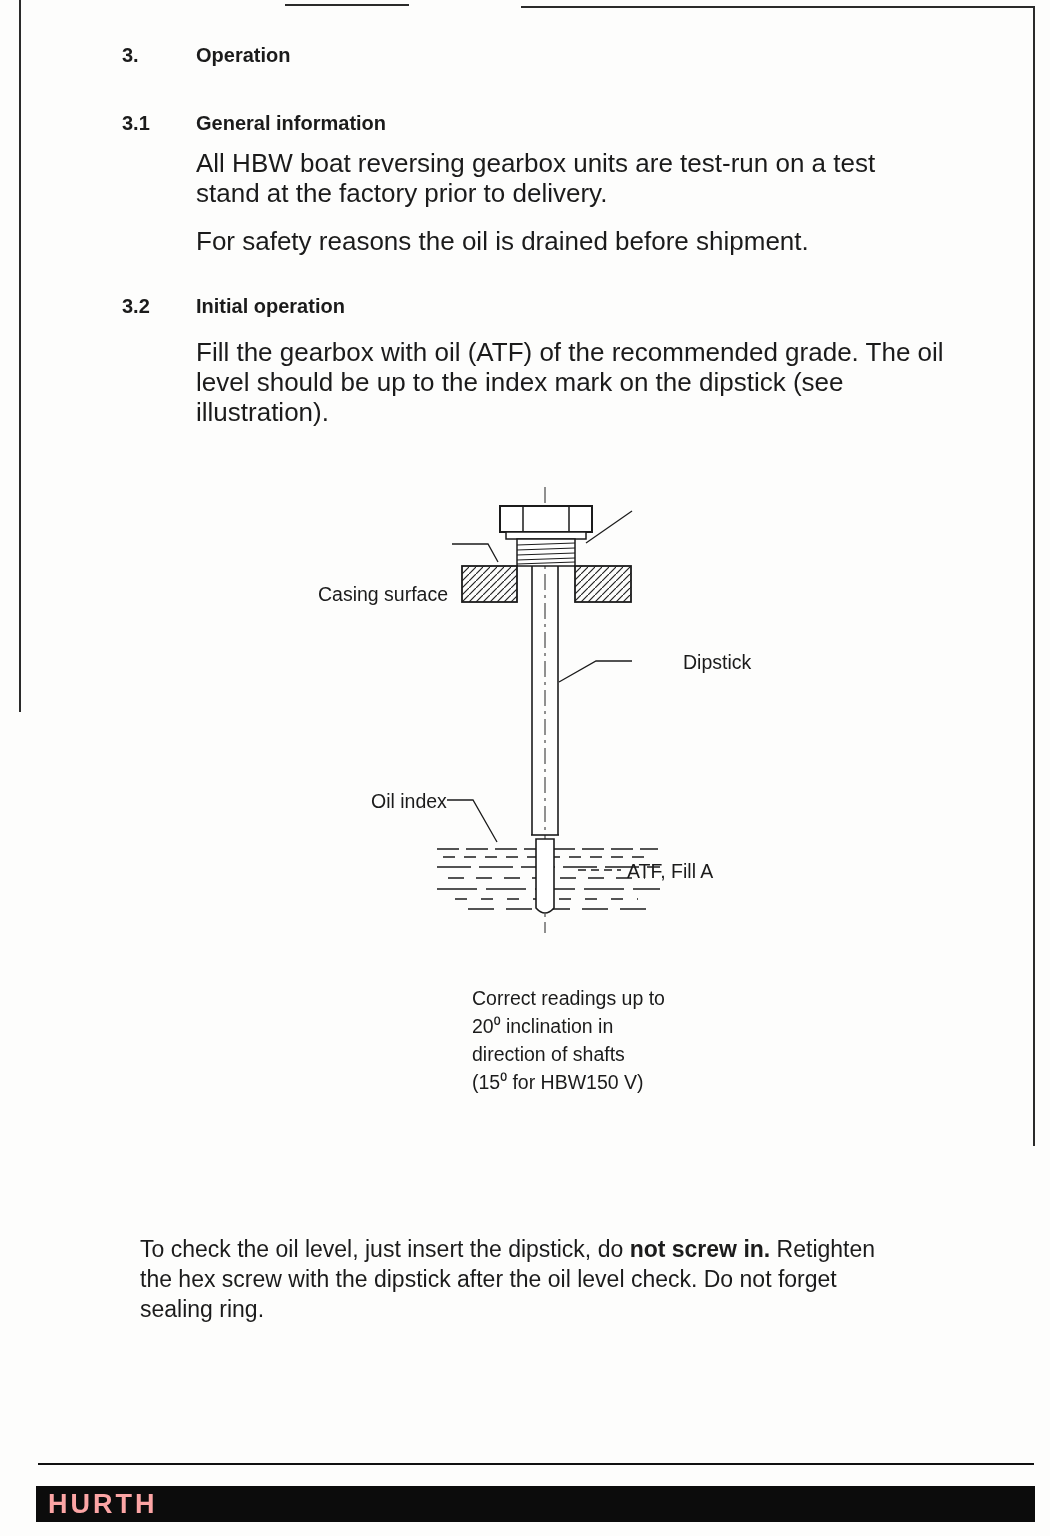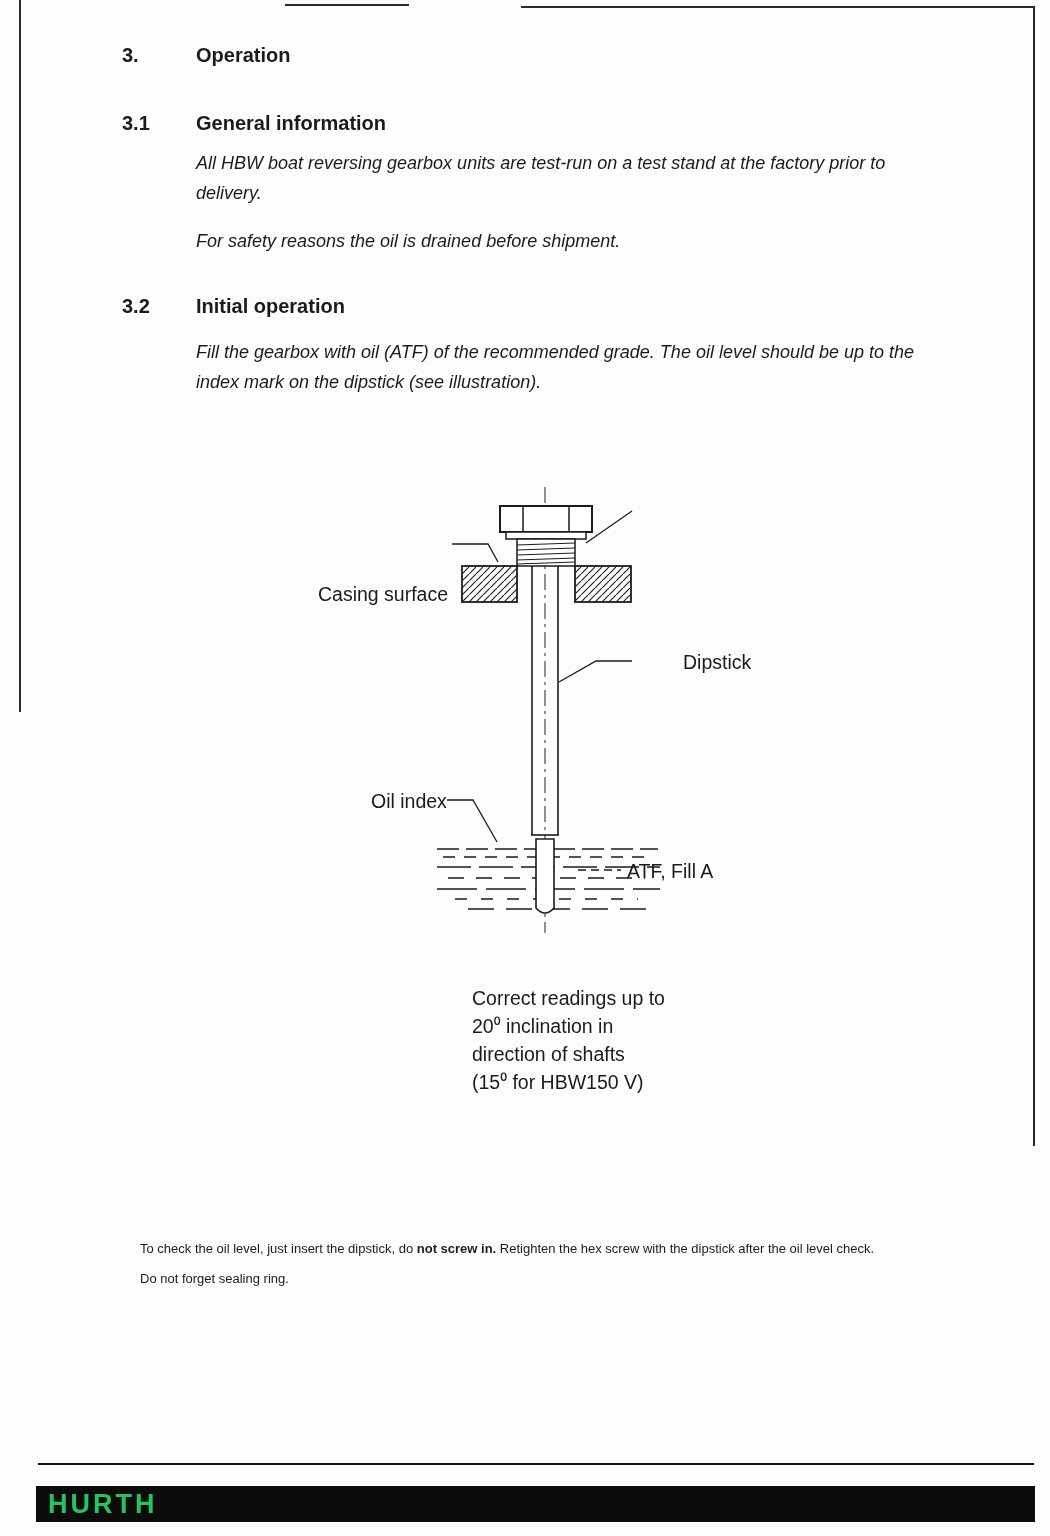--- a/index.html
+++ b/index.html
@@ -6,33 +6,33 @@
   .page{
     position:relative;
     width:1050px;height:1536px;
     background:#fdfdfc;
     overflow:hidden;
     font-family:"Liberation Sans", sans-serif;
     color:#1b1b1b;
   }
   .h-num{position:absolute;left:122px;font-size:20px;font-weight:bold;}
   .h-title{position:absolute;left:196px;font-size:20px;font-weight:bold;}
-  .para{position:absolute;left:196px;font-size:18px;line-height:30px;font-style:italic;}
+  .para{position:absolute;left:196px;font-size:26px;line-height:30px;}
   .dlabel{position:absolute;font-size:19.5px;line-height:27px;white-space:nowrap;}
   .caption{position:absolute;left:460px;top:984px;font-size:19.5px;line-height:28px;margin-left:12px;}
-  .note{position:absolute;left:140px;top:1234px;width:740px;font-size:13px;line-height:30px;}
+  .note{position:absolute;left:140px;top:1234px;width:740px;font-size:23px;line-height:30px;}
   .note b{font-weight:bold;}
   .scanline{position:absolute;background:#2a2a2a;}
   .footer-rule{position:absolute;left:38px;top:1463px;width:996px;height:2px;background:#101010;}
   .footer-bar{
     position:absolute;left:36px;top:1486px;width:999px;height:36px;
     background:#0c0c0c;display:flex;align-items:center;
   }
   .footer-logo{
-    color:#22c55e;font-weight:bold;font-size:27px;letter-spacing:3px;
+    color:#fca5a5;font-weight:bold;font-size:27px;letter-spacing:3px;
     padding-left:12px;font-family:"Liberation Sans", sans-serif;
   }
   svg.overlay{position:absolute;left:0;top:0;pointer-events:none;}
 </style>
 </head>
 <body>
 
 <div class="page">
 
   <div class="scanline" style="left:19px;top:0;width:2px;height:712px;"></div>

